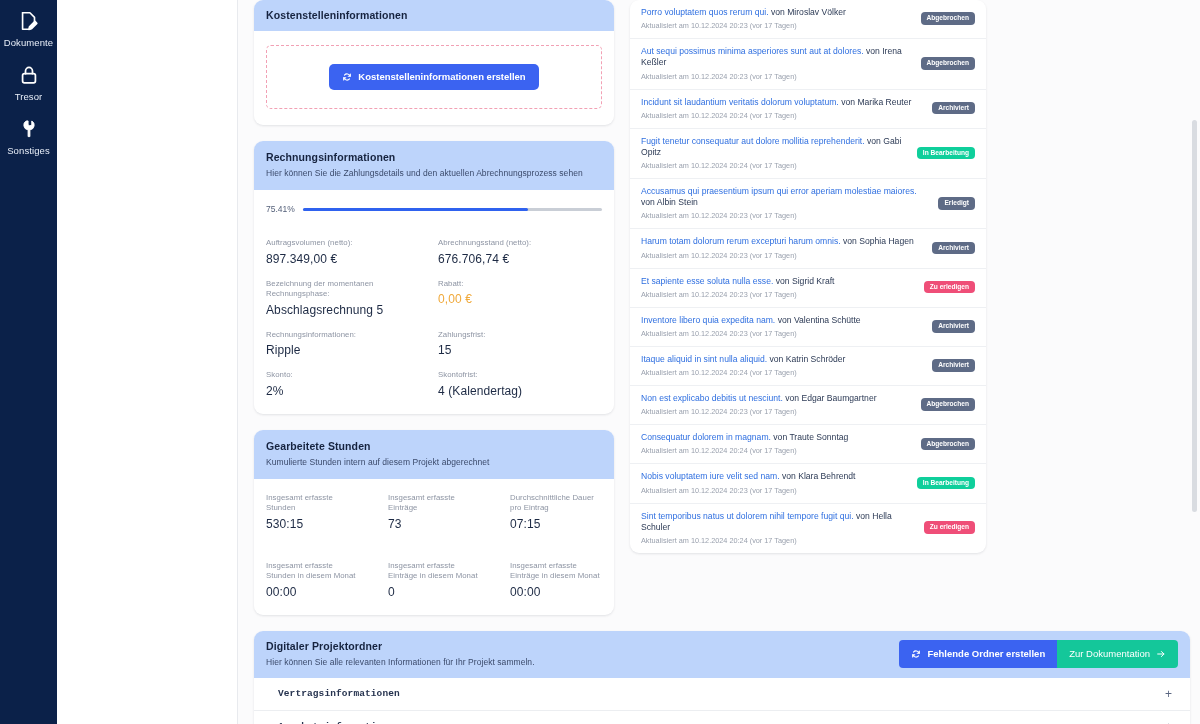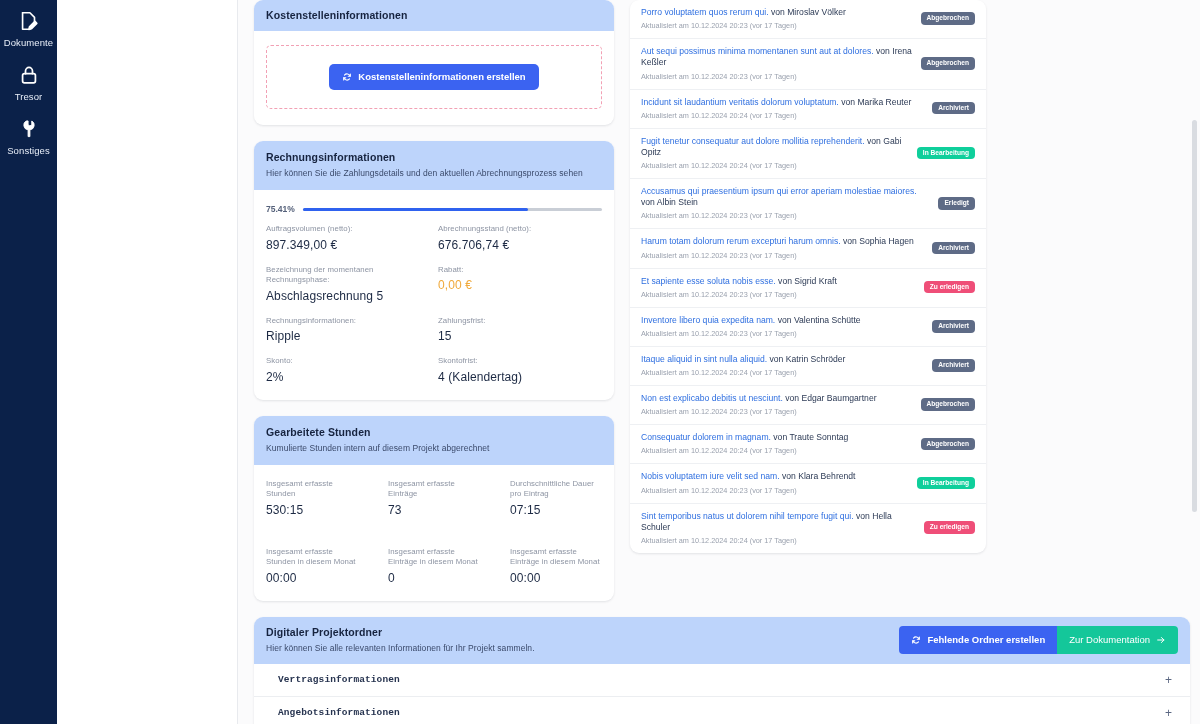--- a/index.html
+++ b/index.html
@@ -54,21 +54,21 @@
     display: inline-flex; align-items: center; gap: 6px;
     border: none; border-radius: 5px; cursor: pointer;
     font-family: "Liberation Sans", sans-serif;
     font-size: 9.5px; color: #fff; padding: 8px 13px; line-height: 1;
   }
   .btn-blue { background: #3b63f1; font-weight: bold; }
   .btn-green { background: #14c79a; }
   .btn .ico svg { display: block; width: 10px; height: 10px; }
 
   
-  .progress-row { display: flex; align-items: center; gap: 8px; margin-bottom: 10px; font-weight: bold; }
+  .progress-row { display: flex; align-items: center; gap: 8px; margin-bottom: 24px; }
   .pct { font-size: 8.5px; color: #55617a; white-space: nowrap; }
   .track { flex: 1 1 auto; height: 3px; border-radius: 3px; background: #c9ced6; position: relative; }
   .fill { position: absolute; left: 0; top: 0; bottom: 0; border-radius: 3px; background: #2f62ef; }
 
   
   .kv { display: grid; grid-template-columns: 1fr 1fr; row-gap: 13px; column-gap: 8px; }
   .kv3 { display: grid; grid-template-columns: 1fr 1fr 1fr; row-gap: 12px; column-gap: 8px; gap: 30px; }
   .k { font-size: 7.8px; color: #8d94a3; letter-spacing: .05px; line-height: 1.35; }
   .v { font-size: 12px; color: #1d2a44; margin-top: 3px; letter-spacing: .1px; }
   .v.amber { color: #f0a93b; }
@@ -275,21 +275,21 @@
         <div class="notif" id="notif-list">
             <div class="notif-row">
               <div class="n-main">
                 <div class="n-title"><span>Porro voluptatem quos rerum qui.</span><span class="who"> von Miroslav Völker</span></div>
                 <div class="n-meta">Aktualisiert am 10.12.2024 20:23 (vor 17 Tagen)</div>
               </div>
               <span class="badge slate">Abgebrochen</span>
             </div>
             <div class="notif-row">
               <div class="n-main">
-                <div class="n-title"><span>Aut sequi possimus minima momentanen sunt aut at dolores.</span><span class="who"> von Irena Keßler</span></div>
+                <div class="n-title"><span>Aut sequi possimus minima asperiores sunt aut at dolores.</span><span class="who"> von Irena Keßler</span></div>
                 <div class="n-meta">Aktualisiert am 10.12.2024 20:23 (vor 17 Tagen)</div>
               </div>
               <span class="badge slate">Abgebrochen</span>
             </div>
             <div class="notif-row">
               <div class="n-main">
                 <div class="n-title"><span>Incidunt sit laudantium veritatis dolorum voluptatum.</span><span class="who"> von Marika Reuter</span></div>
                 <div class="n-meta">Aktualisiert am 10.12.2024 20:24 (vor 17 Tagen)</div>
               </div>
               <span class="badge slate">Archiviert</span>
@@ -310,21 +310,21 @@
             </div>
             <div class="notif-row">
               <div class="n-main">
                 <div class="n-title"><span>Harum totam dolorum rerum excepturi harum omnis.</span><span class="who"> von Sophia Hagen</span></div>
                 <div class="n-meta">Aktualisiert am 10.12.2024 20:23 (vor 17 Tagen)</div>
               </div>
               <span class="badge slate">Archiviert</span>
             </div>
             <div class="notif-row">
               <div class="n-main">
-                <div class="n-title"><span>Et sapiente esse soluta nobis esse.</span><span class="who"> von Sigrid Kraft</span></div>
+                <div class="n-title"><span>Et sapiente esse soluta nulla esse.</span><span class="who"> von Sigrid Kraft</span></div>
                 <div class="n-meta">Aktualisiert am 10.12.2024 20:23 (vor 17 Tagen)</div>
               </div>
               <span class="badge pink">Zu erledigen</span>
             </div>
             <div class="notif-row">
               <div class="n-main">
                 <div class="n-title"><span>Inventore libero quia expedita nam.</span><span class="who"> von Valentina Schütte</span></div>
                 <div class="n-meta">Aktualisiert am 10.12.2024 20:23 (vor 17 Tagen)</div>
               </div>
               <span class="badge slate">Archiviert</span>

